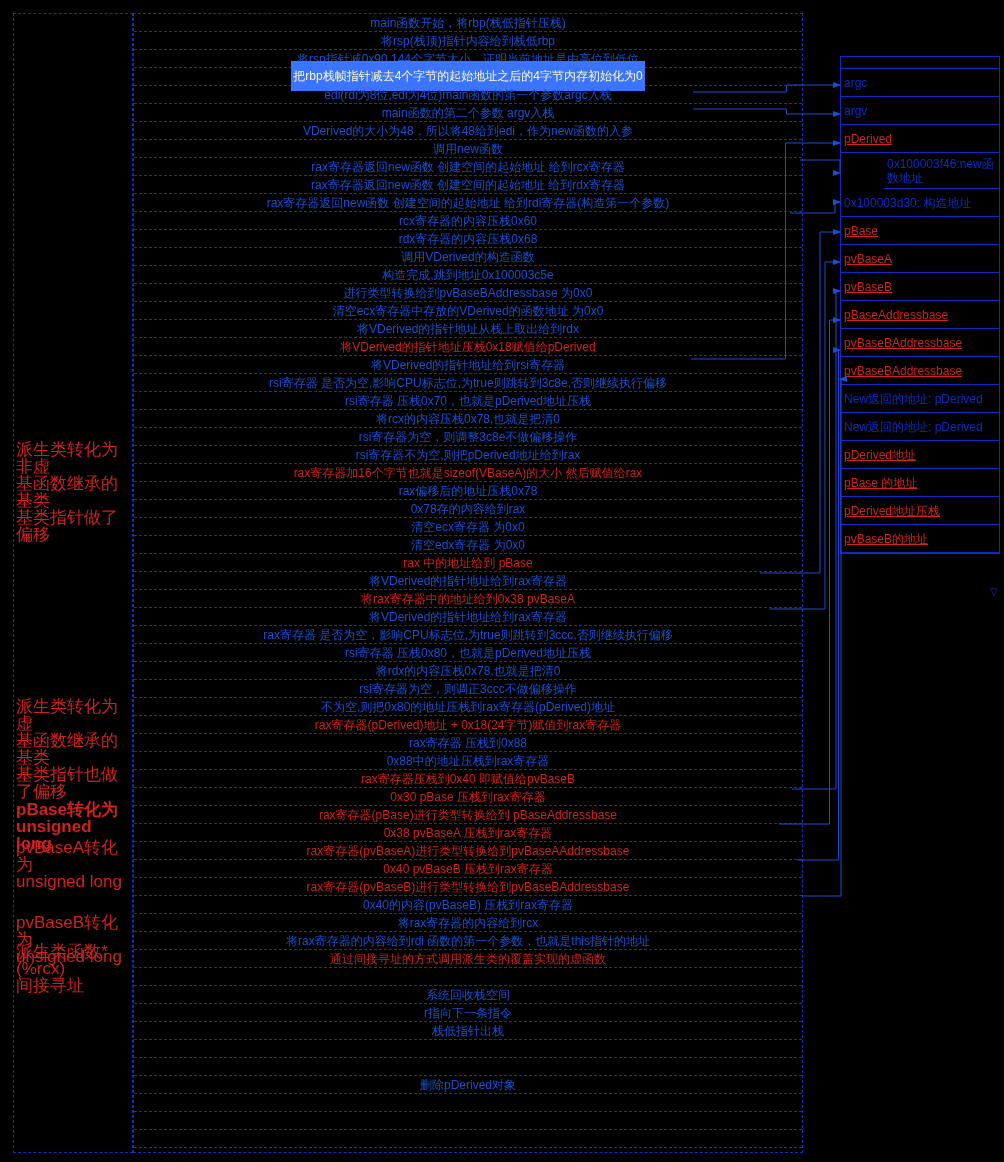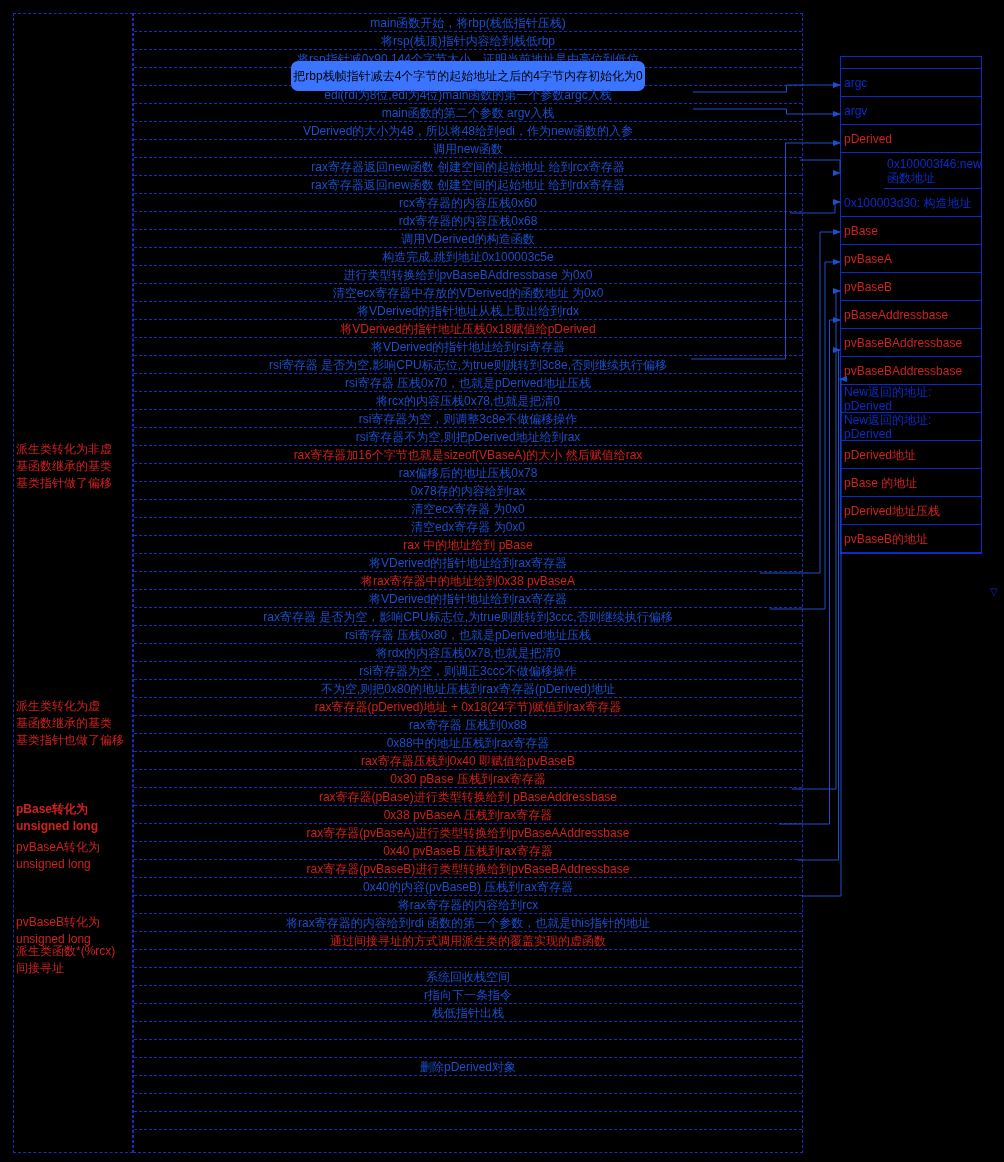--- a/index.html
+++ b/index.html
@@ -21,21 +21,21 @@
     border: 1px dashed #1a2bbd;
     color: #d02020;
     font-size: 12px;
     line-height: 16px;
     padding: 2px;
   }
   .left-note {
     position: absolute;
     left: 2px;
     color: #d02020;
-    font-size: 12px;
+    font-size: 17px;
     line-height: 17px;
   }
   .main-col {
     position: absolute;
     left: 133px;
     top: 13px;
     width: 670px;
     height: 1140px;
     border: 1px dashed #1a2bbd;
   }
@@ -47,35 +47,35 @@
     font-size: 12px;
     line-height: 18px;
     overflow: hidden;
     white-space: nowrap;
   }
   .row.red { color: #d02020; }
   .stack {
     position: absolute;
     left: 840px;
     top: 56px;
-    width: 142px;
+    width: 160px;
     border: 1px solid #0b2bc8;
     font-size: 12px;
   }
   .srow {
     height: 28px;
     border-bottom: 1px solid #0b2bc8;
     line-height: 14px;
     padding: 0 3px;
     display: flex;
     align-items: center;
     color: #0b2bc8;
   }
   .srow.tall { height: 36px; margin-left: 43px; }
-  .srow.red { color: #d02020; }
+  .srow.red { color: #d02020; text-decoration: underline; }
   .srow.blank { height: 12px; }
   .scroll-down {
     position: absolute;
     left: 990px;
     top: 586px;
     color: #0b2bc8;
     font-size: 10px;
   }
   svg.arrows {
     position:absolute; left:0; top:0; pointer-events:none;
@@ -110,27 +110,28 @@
     <div class="left-note" style="top: 929px;">
       <div>派生类函数*(%rcx)</div>
       <div>间接寻址</div>
     </div>
   </div>
 
 <div class="main-col" id="maincol">
     <div class="row">main函数开始，将rbp(栈低指针压栈)</div>
     <div class="row">将rsp(栈顶)指针内容给到栈低rbp</div>
     <div class="row">将rsp指针减0x90 144个字节大小，证明当前地址是由高位到低位</div>
-    <div style="text-align: center; height: 18px; border-bottom: 1px dashed rgb(26, 43, 189);"><span style="background: rgb(59, 116, 255); color: #000000; padding: 8px 2px; border-radius: 7px;">把rbp栈帧指针减去4个字节的起始地址之后的4字节内存初始化为0</span></div>
+    <div style="text-align: center; height: 18px; border-bottom: 1px dashed rgb(26, 43, 189);"><span style="background: rgb(59, 116, 255); color: #fef9c3; padding: 8px 2px;">把rbp栈帧指针减去4个字节的起始地址之后的4字节内存初始化为0</span></div>
     <div class="row">edi(rdi为8位,edi为4位)main函数的第一个参数argc入栈</div>
     <div class="row">main函数的第二个参数 argv入栈</div>
     <div class="row">VDerived的大小为48，所以将48给到edi，作为new函数的入参</div>
     <div class="row">调用new函数</div>
     <div class="row">rax寄存器返回new函数 创建空间的起始地址 给到rcx寄存器</div>
     <div class="row">rax寄存器返回new函数 创建空间的起始地址 给到rdx寄存器</div>
+    <div class="row">rax寄存器返回new函数 创建空间的起始地址 给到rdi寄存器(构造第一个参数)</div>
     <div class="row">rcx寄存器的内容压栈0x60</div>
     <div class="row">rdx寄存器的内容压栈0x68</div>
     <div class="row">调用VDerived的构造函数</div>
     <div class="row">构造完成,跳到地址0x100003c5e</div>
     <div class="row">进行类型转换给到pvBaseBAddressbase 为0x0</div>
     <div class="row">清空ecx寄存器中存放的VDerived的函数地址 为0x0</div>
     <div class="row">将VDerived的指针地址从栈上取出给到rdx</div>
     <div class="row red">将VDerived的指针地址压栈0x18赋值给pDerived</div>
     <div class="row">将VDerived的指针地址给到rsi寄存器</div>
     <div class="row">rsi寄存器 是否为空,影响CPU标志位,为true则跳转到3c8e,否则继续执行偏移</div>

